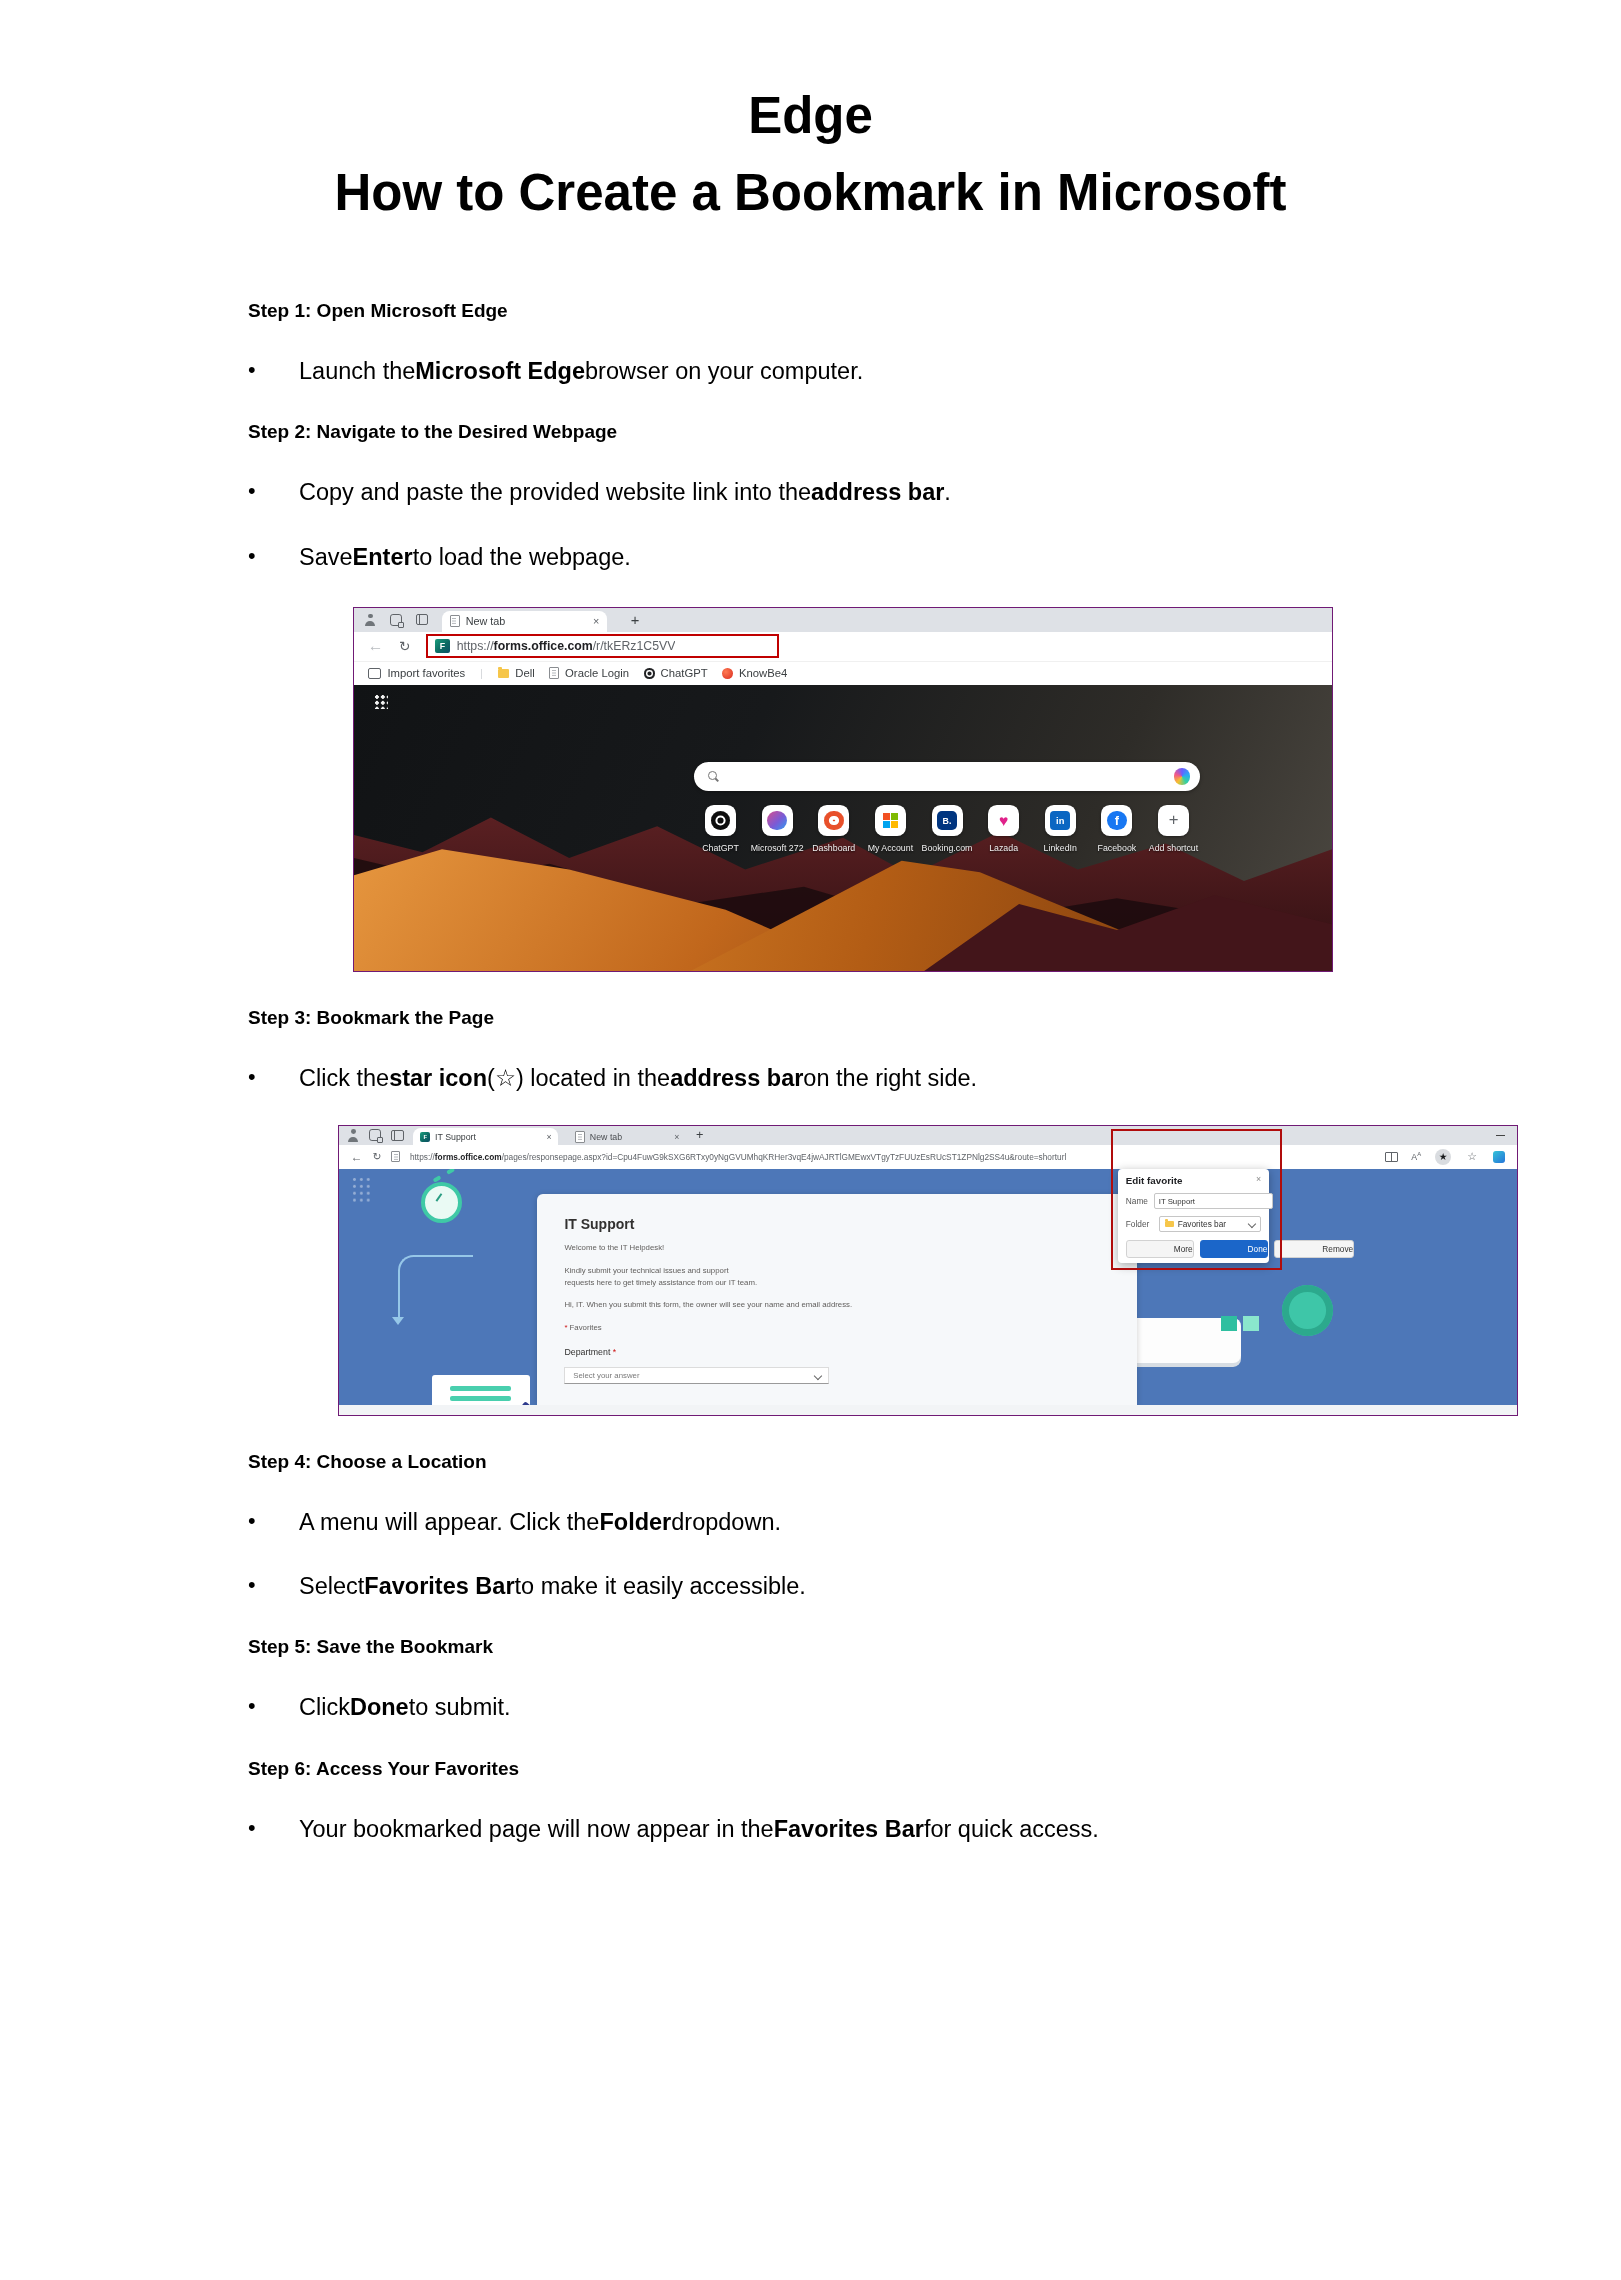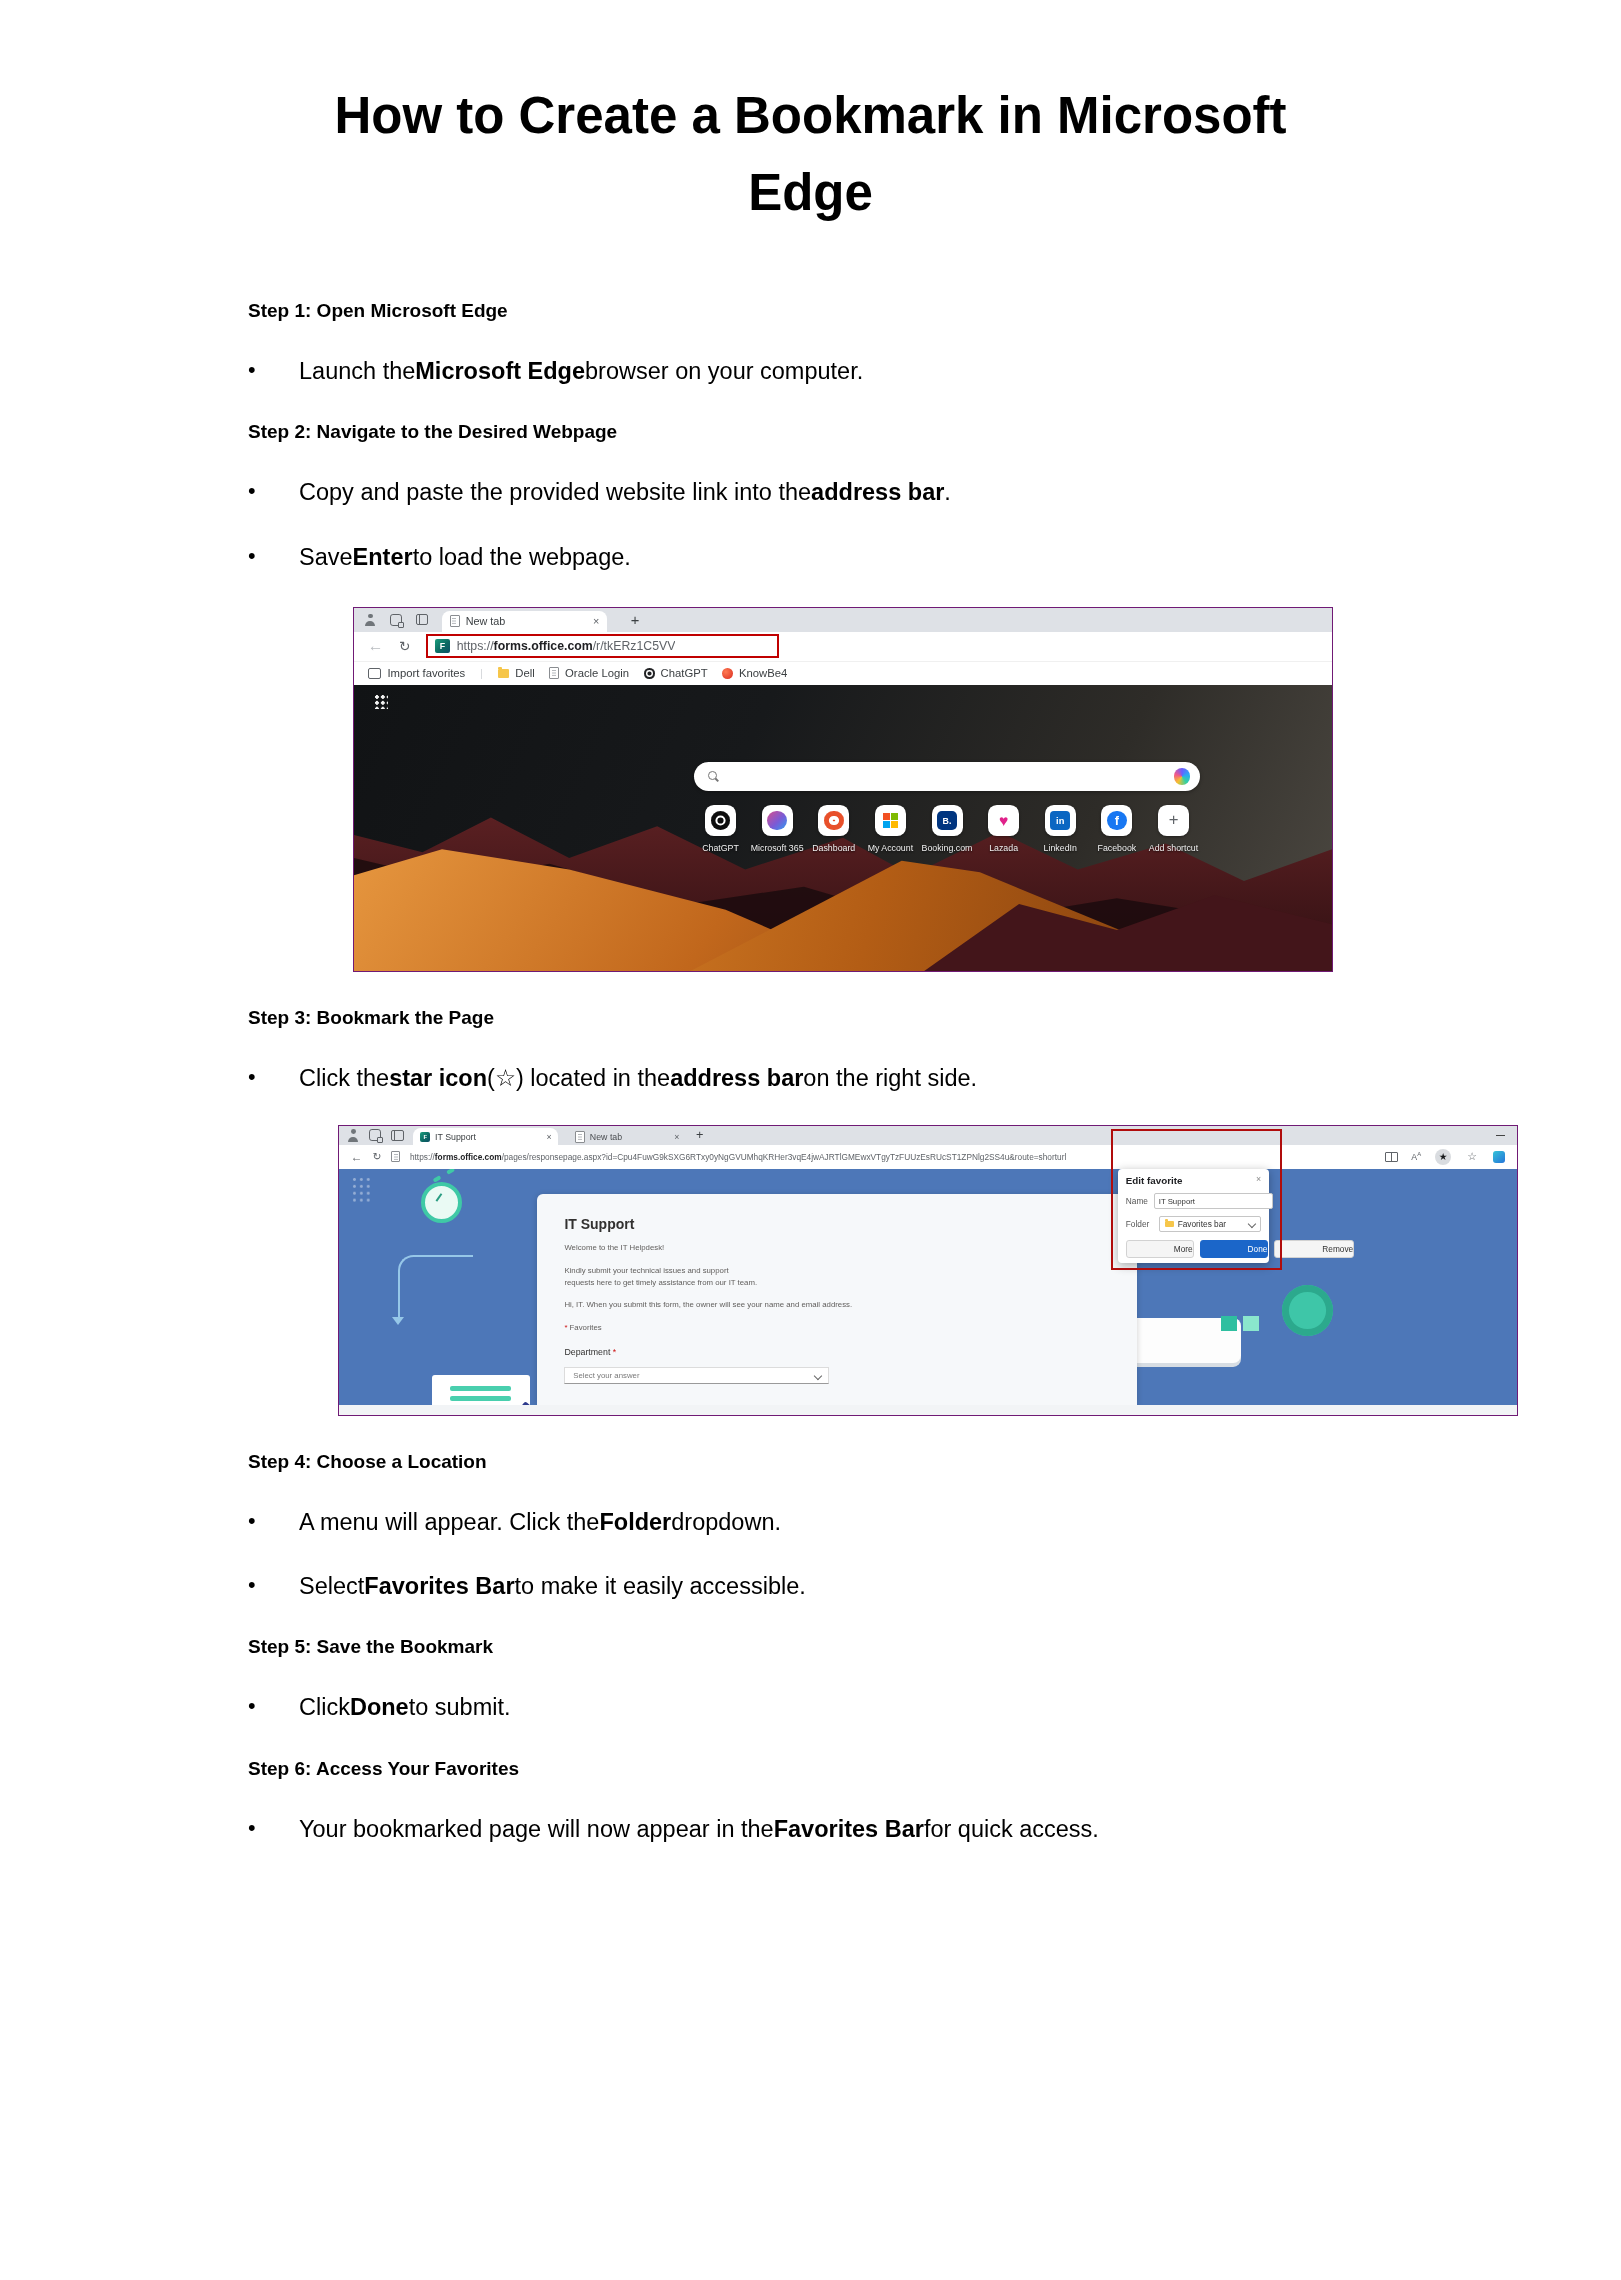--- a/index.html
+++ b/index.html
@@ -166,22 +166,22 @@
   .p-btn{height:15.7px;display:grid;place-items:center;font-size:8.3px;border-radius:2.9px;padding-left:47px;}
   .p-more,.p-remove{flex:1;background:#f5f5f5;border:1px solid #d2d2d2;color:#333;}
   .p-done{flex:1;background:#1b66c9;color:#fff;border:1px solid #1b66c9;}
 </style>
 </head>
 <body>
 
 <main class="page">
 
   <h1 class="title">
+    <span>Edge</span>
     <span>How to Create a Bookmark in Microsoft</span>
-    <span>Edge</span>
   </h1>
 
   <div class="content">
     <h2 class="step-h first">Step 1: Open Microsoft Edge</h2>
     <p class="bullet">
         <span>Launch the </span>
         <b>Microsoft Edge</b>
         <span> browser on your computer.</span>
       </p>
 
@@ -256,21 +256,21 @@
           <div class="sc">
             <div class="tile">
                 <span class="t-chatgpt"></span>
               </div>
             <div class="lbl">ChatGPT</div>
           </div>
           <div class="sc">
             <div class="tile">
                 <span class="t-m365"></span>
               </div>
-            <div class="lbl">Microsoft 365</div>
+            <div class="lbl">Microsoft 272</div>
           </div>
           <div class="sc">
             <div class="tile">
                 <span class="t-dash"></span>
               </div>
             <div class="lbl">Dashboard</div>
           </div>
           <div class="sc">
             <div class="tile">
               <span class="t-msgrid">

